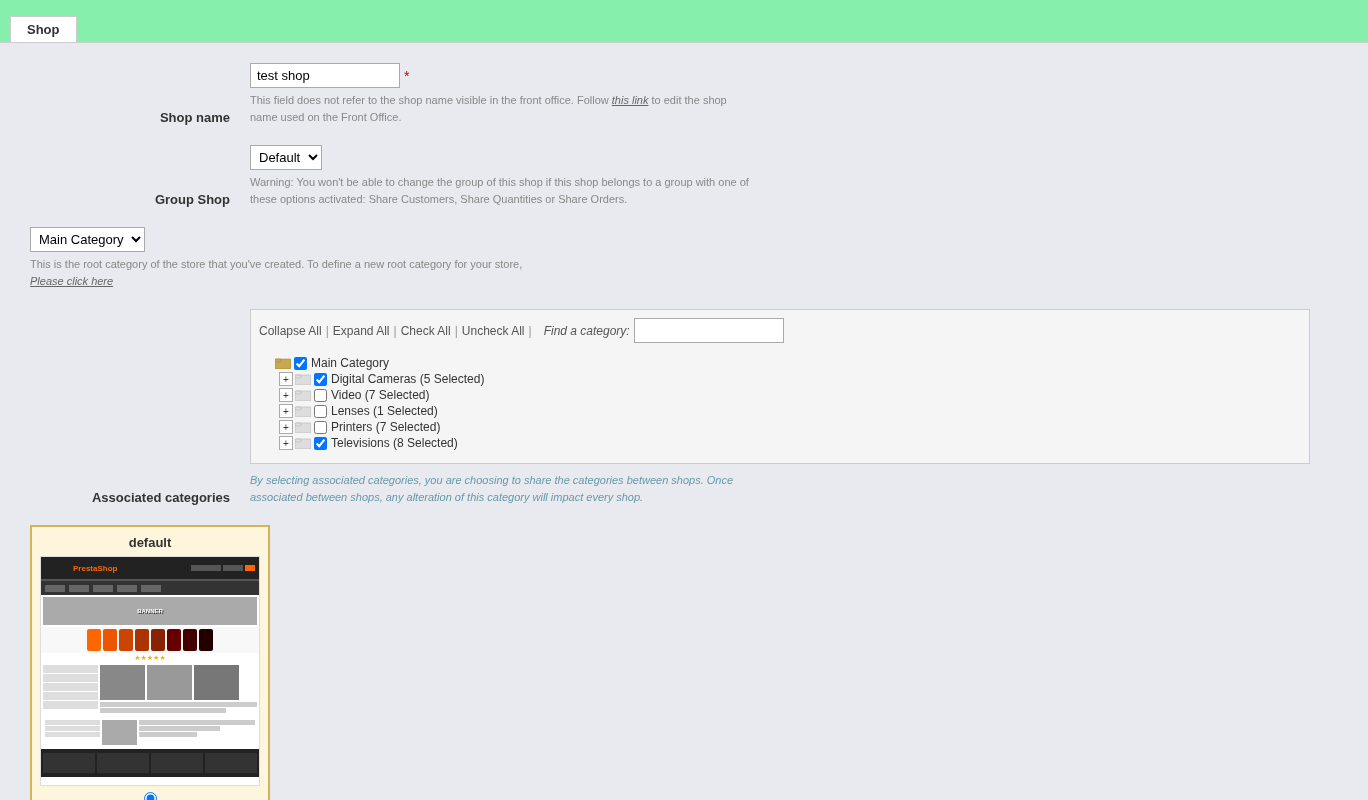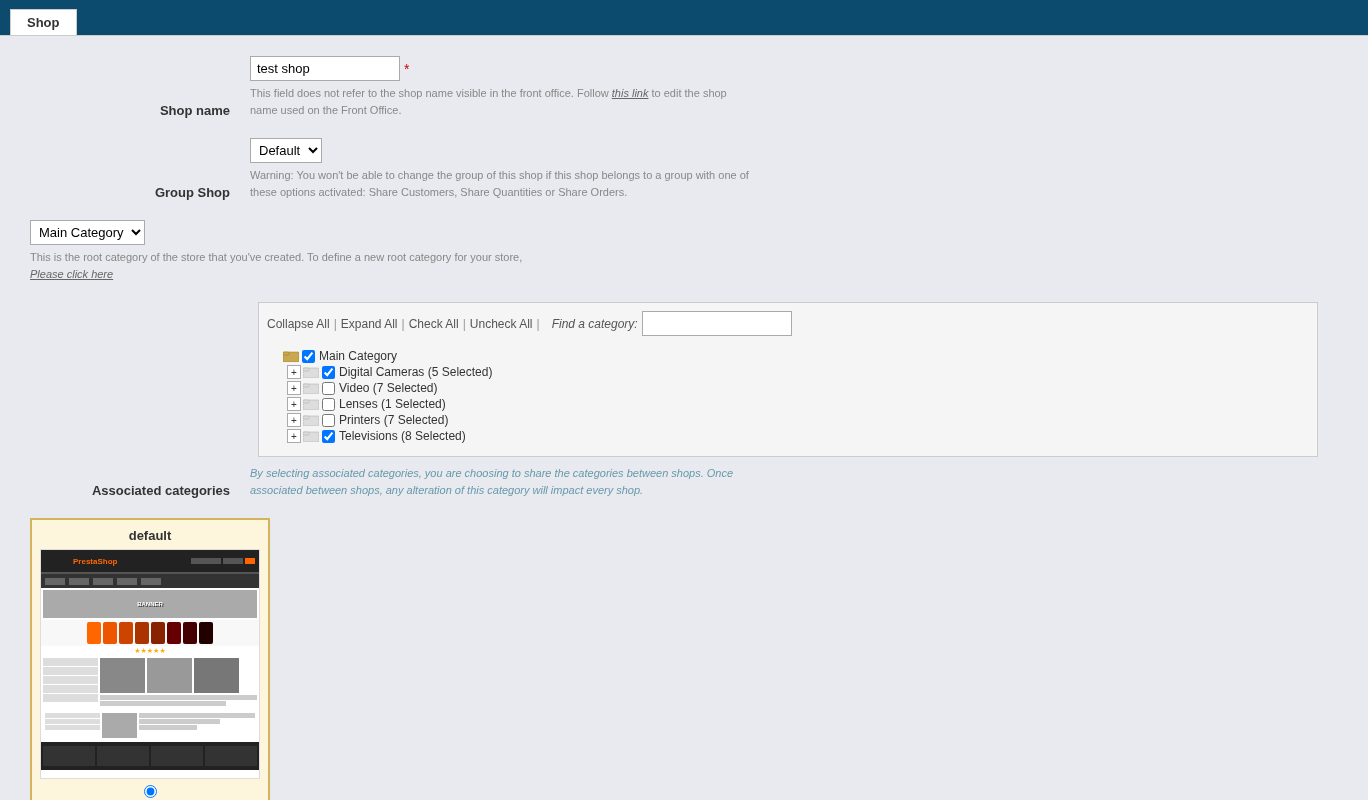--- a/index.html
+++ b/index.html
@@ -3,22 +3,22 @@
   <meta charset="utf-8">
   <style>
     * { box-sizing: border-box; margin: 0; padding: 0; }
     body {
       font-family: Arial, sans-serif;
       font-size: 13px;
       background: #e8eaf0;
       color: #333;
     }
     .tab-bar {
-      background: #0c4a6e;
-      padding: 9px 0 0 0;
+      background: #86efac;
+      padding: 16px 0 0 0;
       border-bottom: 1px solid #ccc;
     }
     .tab {
       display: inline-block;
       padding: 5px 16px;
       background: #fff;
       border: 1px solid #ccc;
       border-bottom: none;
       font-size: 13px;
       font-weight: bold;
@@ -85,21 +85,20 @@
       border: 1px solid #aaa;
       font-size: 13px;
       background: #fff;
     }
     .categories-box {
       border: 1px solid #ccc;
       background: #f5f5f5;
       padding: 8px;
       width: 1060px;
       max-width: 100%;
-      margin-left: 8px;
     }
     .categories-toolbar {
       display: flex;
       align-items: center;
       gap: 0;
       margin-bottom: 8px;
       font-size: 12px;
     }
     .categories-toolbar a {
       color: #555;

